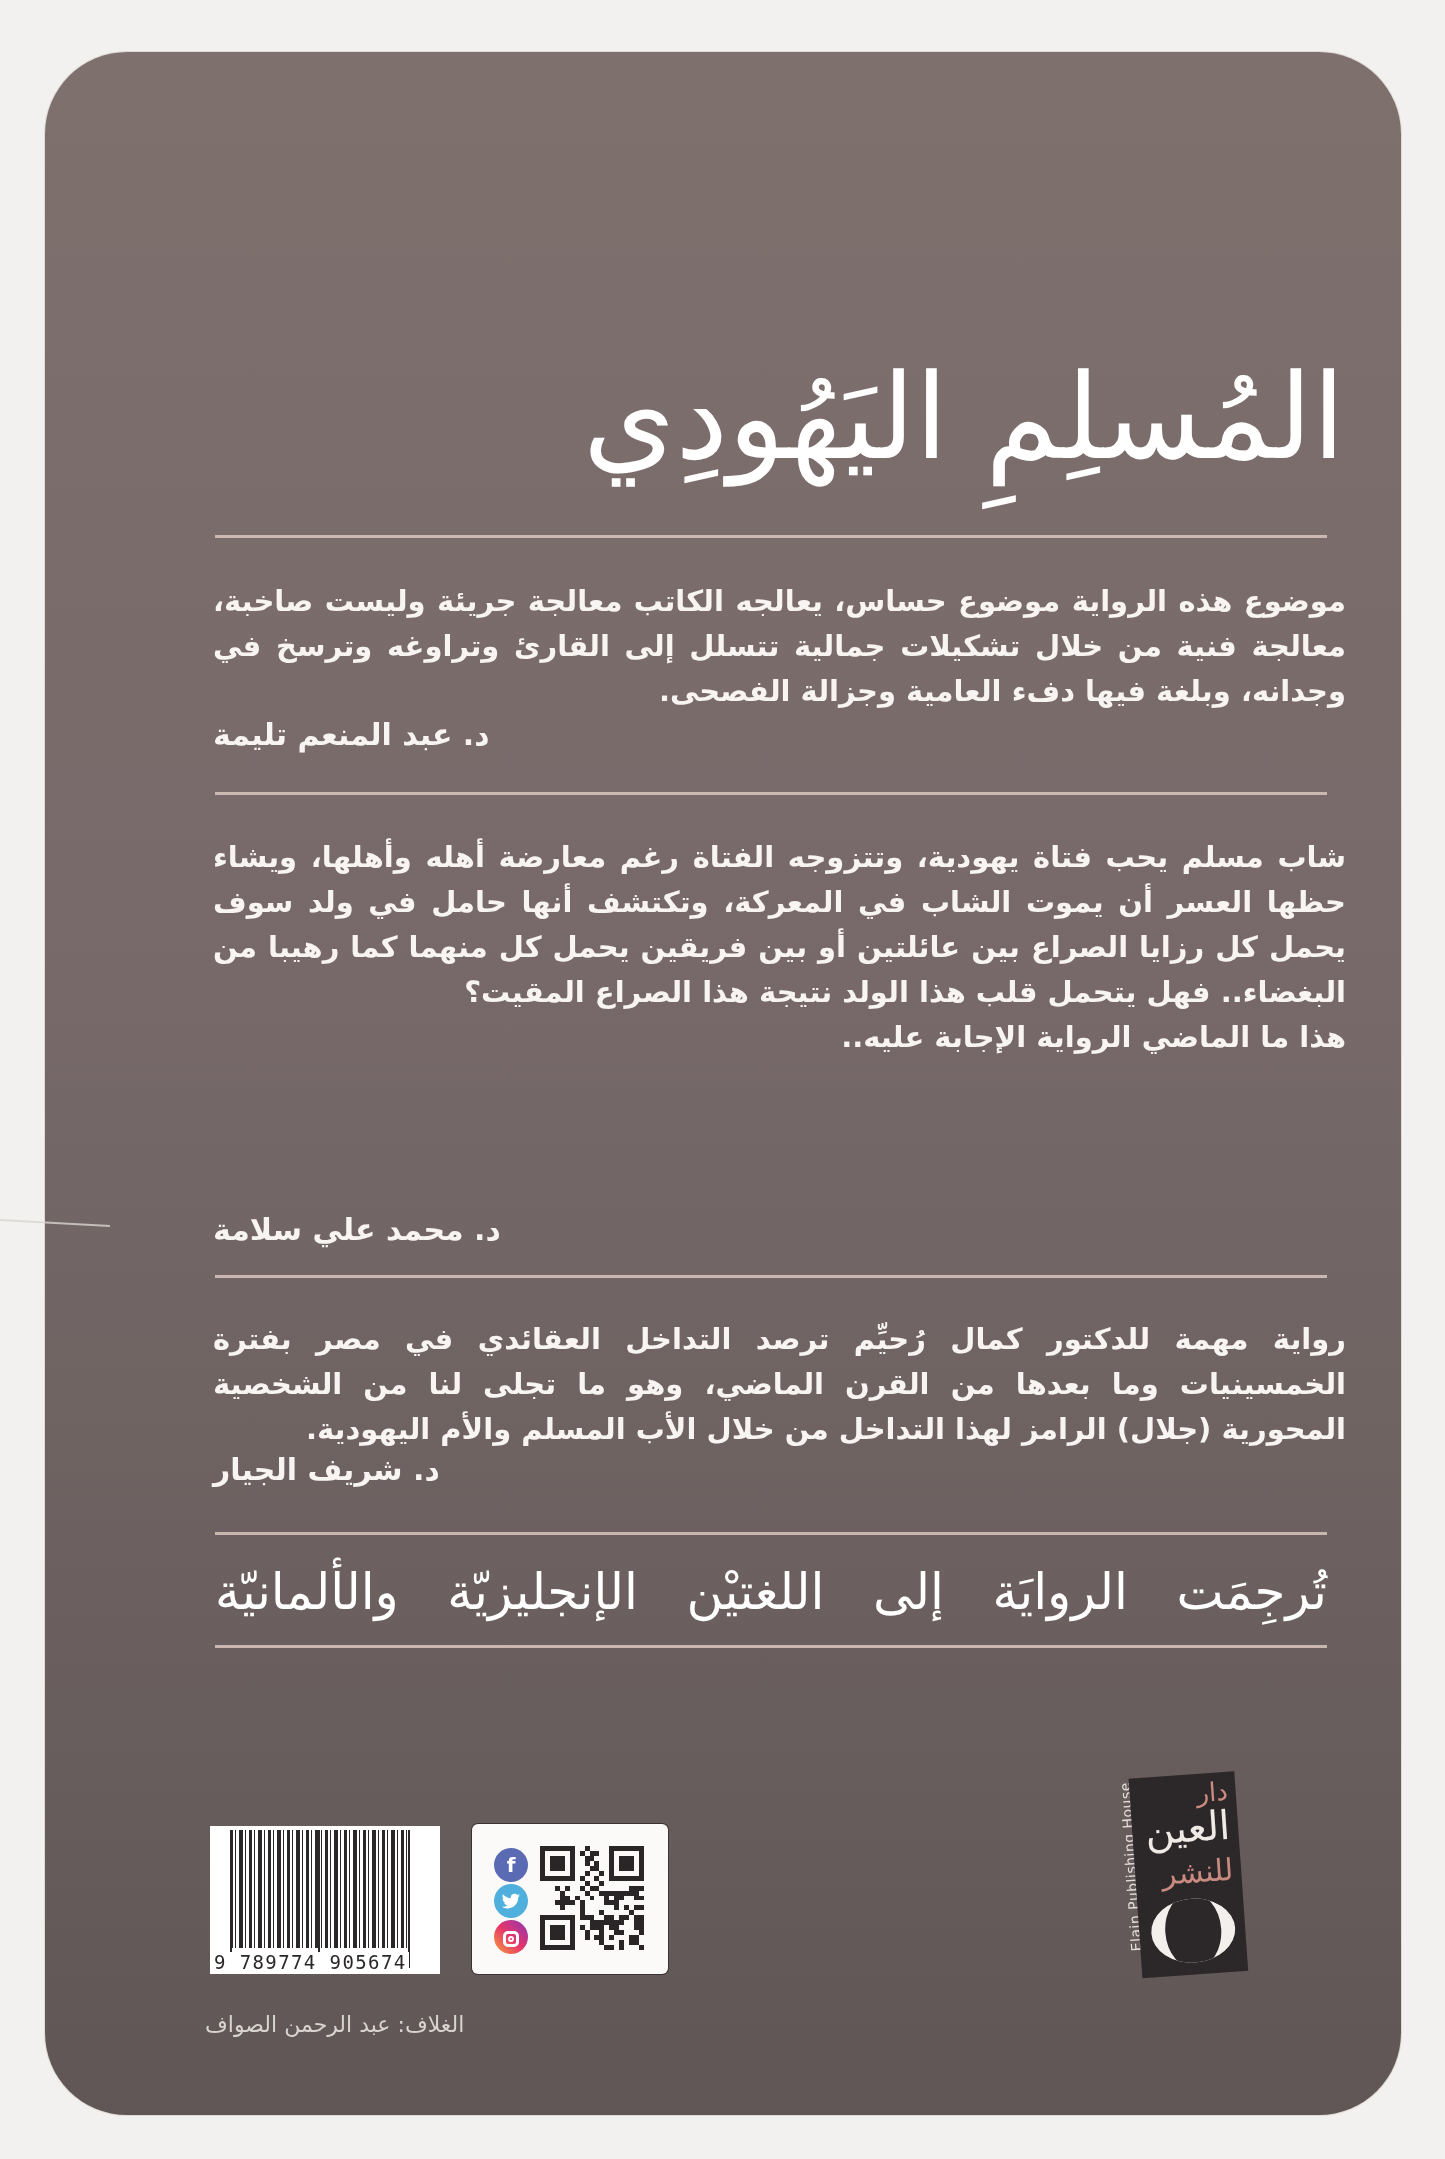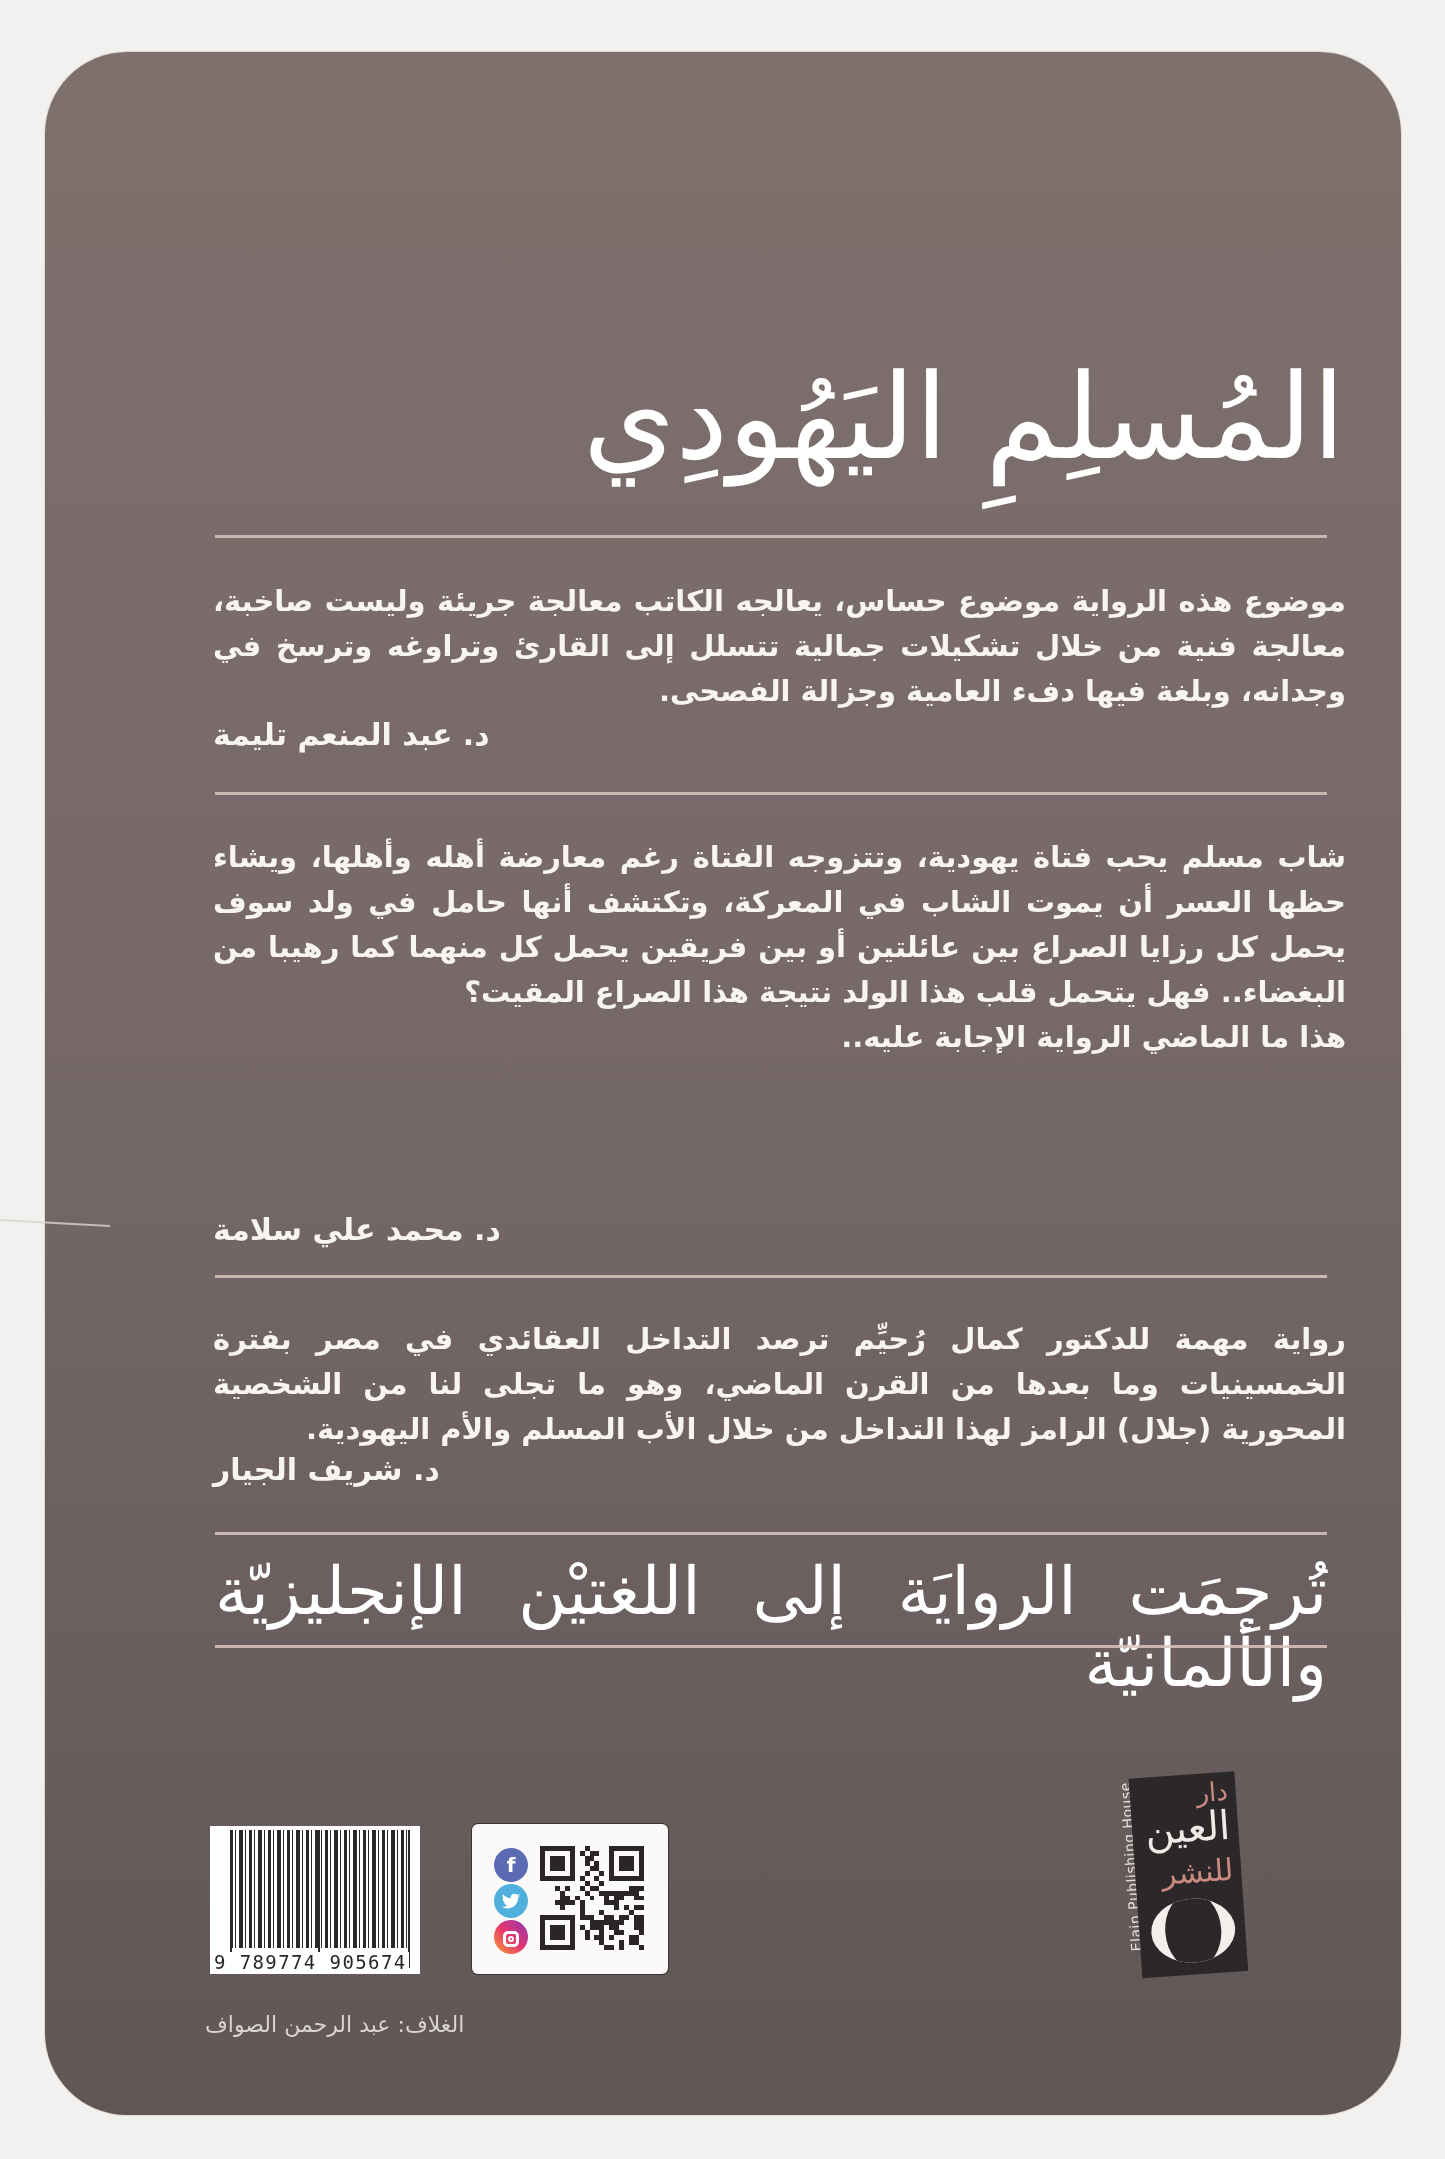--- a/index.html
+++ b/index.html
@@ -85,32 +85,33 @@
   .translated {
     position: absolute;
     left: 170px;
     top: 1555px;
     width: 1112px;
     direction: rtl;
     text-align: justify;
     text-align-last: justify;
     color: #ffffff;
     font-family: "DejaVu Serif", serif;
-    font-size: 66px;
+    font-size: 50px;
     line-height: 72px;
     letter-spacing: 3px;
   }
   
   .barcode {
     position: absolute;
     left: 210px;
     top: 1826px;
     width: 210px;
     height: 148px;
     background: #ffffff;
+    padding-left: 20px;
   }
   .barcode-bars {
     position: absolute;
     left: 20px;
     top: 4px;
     width: 180px;
     height: 118px;
     background: repeating-linear-gradient(90deg,
       #2b2627 0px, #2b2627 3px, transparent 3px, transparent 5px,
       #2b2627 5px, #2b2627 6px, transparent 6px, transparent 9px,

